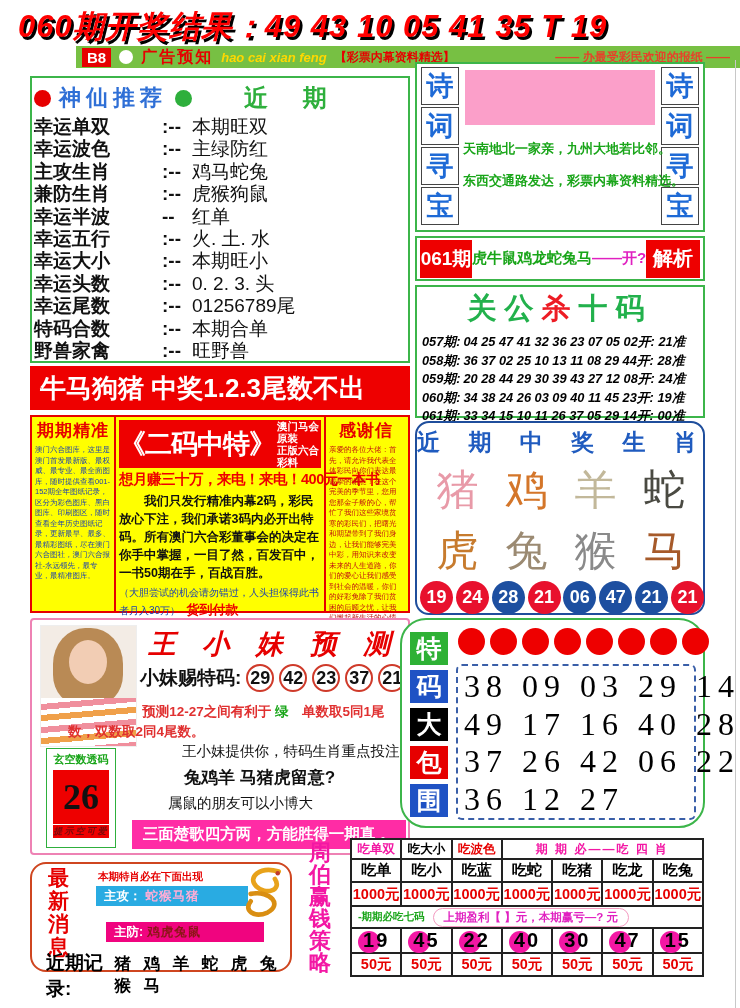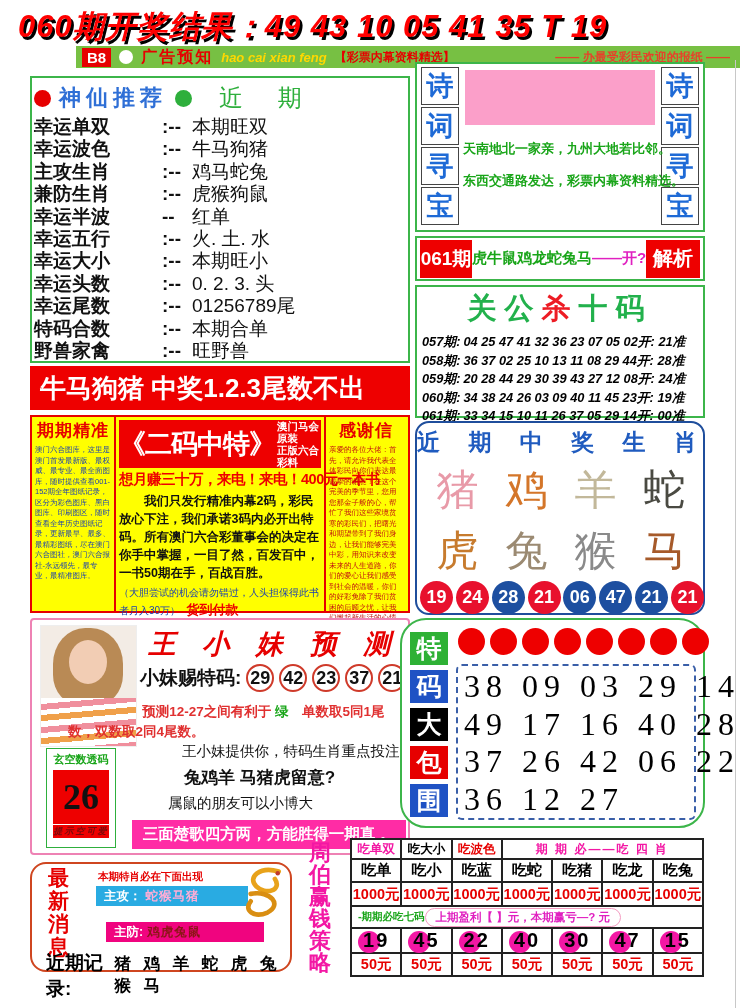--- a/index.html
+++ b/index.html
@@ -19,21 +19,21 @@
   .bar-note{color:#e60000;font-weight:bold;font-size:12px;}
   .bar-slogan{color:#e8402a;font-weight:bold;font-size:12px;margin-left:auto;margin-right:10px;}
 
   
   .panel{background:#fff;border:2px solid #3cb54a;box-sizing:border-box;}
   .recommend{left:30px;top:76px;width:380px;height:287px;padding:4px 2px;}
   .rec-head{display:flex;align-items:center;gap:8px;height:32px;}
   .dot{width:17px;height:17px;border-radius:50%;}
   .dot.red{background:#e60000;} .dot.green{background:#2eaf3c;}
   .rec-title{color:#2f6fd6;font-weight:bold;font-size:22px;letter-spacing:5px;}
-  .rec-near{color:#2eaf3c;font-weight:normal;font-size:24px;letter-spacing:14px;margin-left:19px;}
+  .rec-near{color:#2eaf3c;font-weight:bold;font-size:24px;letter-spacing:14px;margin-left:44px;}
   .rec-row{display:flex;align-items:baseline;height:22.4px;font-size:19px;color:#111;}
   .rec-label{font-weight:bold;width:128px;}
   .rec-sep{width:30px;font-weight:bold;}
   .rec-value{font-size:19px;}
 
   .banner{left:30px;top:366px;width:380px;height:44px;background:#ee0000;color:#fff;
     font-weight:bold;font-size:26px;line-height:44px;padding-left:10px;box-sizing:border-box;white-space:nowrap;}
 
   
   .ad{left:30px;top:415px;width:380px;height:198px;background:#ffff00;border:2px solid #e60000;
@@ -157,21 +157,21 @@
   .st-vtitle{left:298px;top:842px;display:flex;flex-direction:column;color:#f317a4;
      font-weight:bold;font-size:22px;line-height:22px;width:44px;text-align:center;}
   .st-table{left:350px;top:838px;width:354px;border:1.5px solid #222;box-sizing:border-box;
      display:grid;grid-template-columns:repeat(7,1fr);grid-template-rows:20px 23px 24px 22px 25px 23px;}
   .st-cell{border:0.8px solid #222;display:flex;align-items:center;justify-content:center;
      font-weight:bold;box-sizing:border-box;background:#fff;}
   .st-h{font-size:12.5px;}
   .st-hspan{grid-column:span 4;font-size:12px;letter-spacing:2px;}
   .st-eat{font-size:15px;color:#000;}
   .st-money{font-size:14.5px;color:#e60000;}
-  .st-noterow{grid-column:span 7;justify-content:flex-start;padding-left:6px;}
+  .st-noterow{grid-column:span 7;justify-content:flex-start;padding-left:6px;gap:8px;}
   .st-note-green{color:#19a519;font-size:10.5px;font-weight:bold;}
   .st-note-pink{border:1.8px solid #f49ac1;border-radius:12px;color:#e020c0;font-size:11.5px;
      font-weight:bold;padding:1px 10px;white-space:nowrap;}
   .st-num{position:relative;font-size:20px;color:#000;}
   .st-num .circ{position:absolute;left:6px;top:2px;width:22px;height:22px;border-radius:50%;
      background:#f317a4;z-index:0;}
   .st-num .n{position:relative;z-index:1;letter-spacing:2px;}
 
   .page-edge{left:735px;top:60px;width:1px;height:948px;background:#c8c8c8;}
 </style>
@@ -200,21 +200,21 @@
     </div>
     <div>
       <div class="rec-row">
           <span class="rec-label">幸运单双</span>
           <span class="rec-sep">:--</span>
           <span class="rec-value">本期旺双</span>
         </div>
       <div class="rec-row">
           <span class="rec-label">幸运波色</span>
           <span class="rec-sep">:--</span>
-          <span class="rec-value">牛马狗猪</span>
+          <span class="rec-value">主绿防红</span>
         </div>
       <div class="rec-row">
           <span class="rec-label">主攻生肖</span>
           <span class="rec-sep">:--</span>
           <span class="rec-value">鸡马蛇兔</span>
         </div>
       <div class="rec-row">
           <span class="rec-label">兼防生肖</span>
           <span class="rec-sep">:--</span>
           <span class="rec-value">虎猴狗鼠</span>

